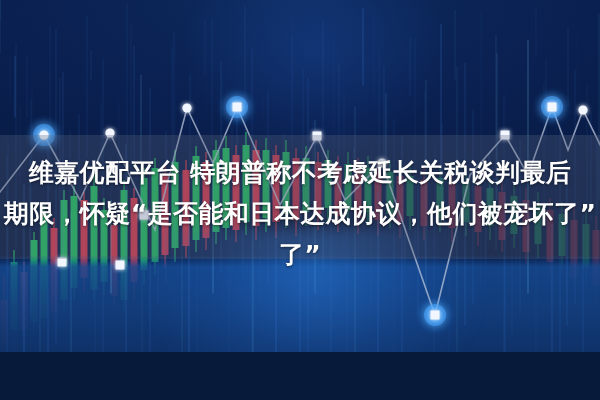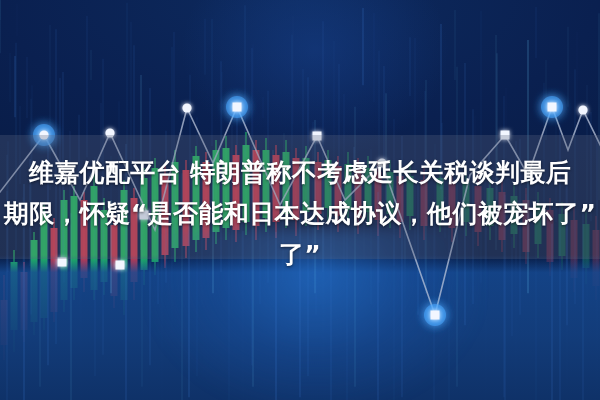--- a/index.html
+++ b/index.html
@@ -7,21 +7,21 @@
     padding: 0;
     background: #081a3a;
   }
   body {
     font-family: "DejaVu Sans", "Liberation Sans", sans-serif;
   }
 
   #stage {
     position: relative;
     width: 600px;
-    height: 400px;
+    height: 352px;
     overflow: hidden;
     background:
       radial-gradient(130% 85% at 50% 0%, #0d2a5e 0%, #0a2050 38%, #081b44 70%, #07183d 100%);
   }
 
   
   .glow-bottom {
     position: absolute;
     left: 0; right: 0;
     top: 255px; bottom: 0;

